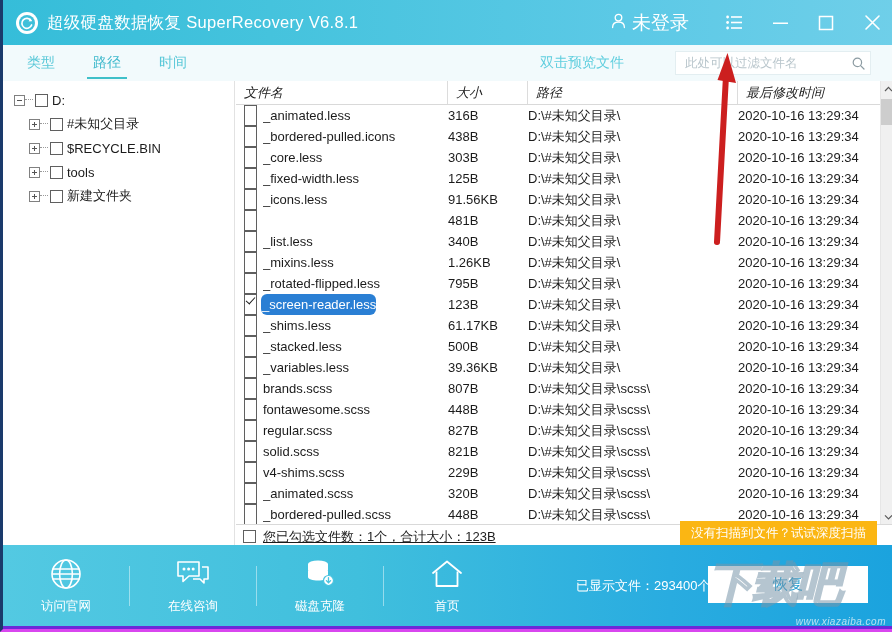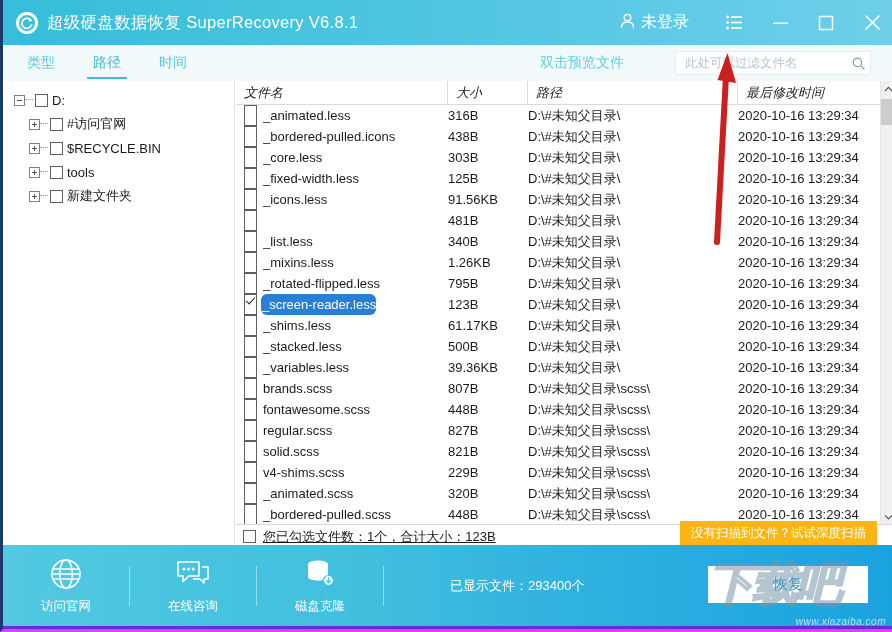--- a/index.html
+++ b/index.html
@@ -45,21 +45,21 @@
     letter-spacing: 0.3px;
     white-space: nowrap;
   }
   .tb-right {
     margin-left: auto;
     display: flex; align-items: center;
     height: 45px;
   }
   .tb-user {
     display: flex; align-items: center;
-    color: #ffffff; font-size: 16px;
+    color: #ffffff; font-size: 19px;
     margin-right: 22px;
     cursor: default;
   }
   .tb-user .uname { margin-left: 6px; }
   .tb-btn {
     width: 46px; height: 45px;
     display: flex; align-items: center; justify-content: center;
     color: #ffffff;
   }
   .tb-btn svg { display:block; }
@@ -440,21 +440,21 @@
             <span class="expander"></span>
             <span class="dots"></span>
             <span class="cb"></span>
             <span class="tree-label">D:</span>
           </div>
           <div class="tree-row">
             <span class="ind" style="width: 23px;"></span>
             <span class="expander plus"></span>
             <span class="dots"></span>
             <span class="cb"></span>
-            <span class="tree-label">#访问官网</span>
+            <span class="tree-label">#未知父目录</span>
           </div>
           <div class="tree-row">
             <span class="ind" style="width: 23px;"></span>
             <span class="expander plus"></span>
             <span class="dots"></span>
             <span class="cb"></span>
             <span class="tree-label">$RECYCLE.BIN</span>
           </div>
           <div class="tree-row">
             <span class="ind" style="width: 23px;"></span>
@@ -683,20 +683,29 @@
           <path d="M4 6 V12 C4 14 8.5 15.6 14 15.6 C19.5 15.6 24 14 24 12 V6" fill="#ffffff"></path>
           <path d="M4 13 V19 C4 21 8.5 22.6 14 22.6 C19.5 22.6 24 21 24 19 V13" fill="#ffffff"></path>
           <circle cx="24.5" cy="22.5" r="5" fill="#ffffff" stroke="#49c4e0" stroke-width="1.2"></circle>
           <path d="M24.5 19.6 V24.6 M22.4 22.6 L24.5 24.8 L26.6 22.6" stroke="#49c4e0" stroke-width="1.3" fill="none" stroke-linecap="round"></path>
         </svg>
       </span>
       <span class="bb-lbl">磁盘克隆</span>
     </div>
     <div class="bb-sep"></div>
 
+    <div class="bb-item">
+      <span class="bb-ico">
+        <svg width="32" height="30" viewBox="0 0 32 30">
+          <path d="M2 14 L16 2.5 L30 14" stroke="#ffffff" stroke-width="1.8" fill="none" stroke-linejoin="round" stroke-linecap="round"></path>
+          <path d="M5.5 12.5 V27 H26.5 V12.5" stroke="#ffffff" stroke-width="1.8" fill="none" stroke-linejoin="round"></path>
+        </svg>
+      </span>
+      <span class="bb-lbl">首页</span>
+    </div>
 
     <div class="shown-count">已显示文件：293400个</div>
 
     <button class="recover-btn">恢复</button>
   </div>
 
   <div class="red-arrow">
     <svg width="50" height="195" viewBox="0 0 50 195">
       <path d="M19 192 L28 26" stroke="#cc1f1f" stroke-width="6" stroke-linecap="round" fill="none"></path>
       <path d="M29.5 3 L38 33 L19.5 30 Z" fill="#cc1f1f"></path>

